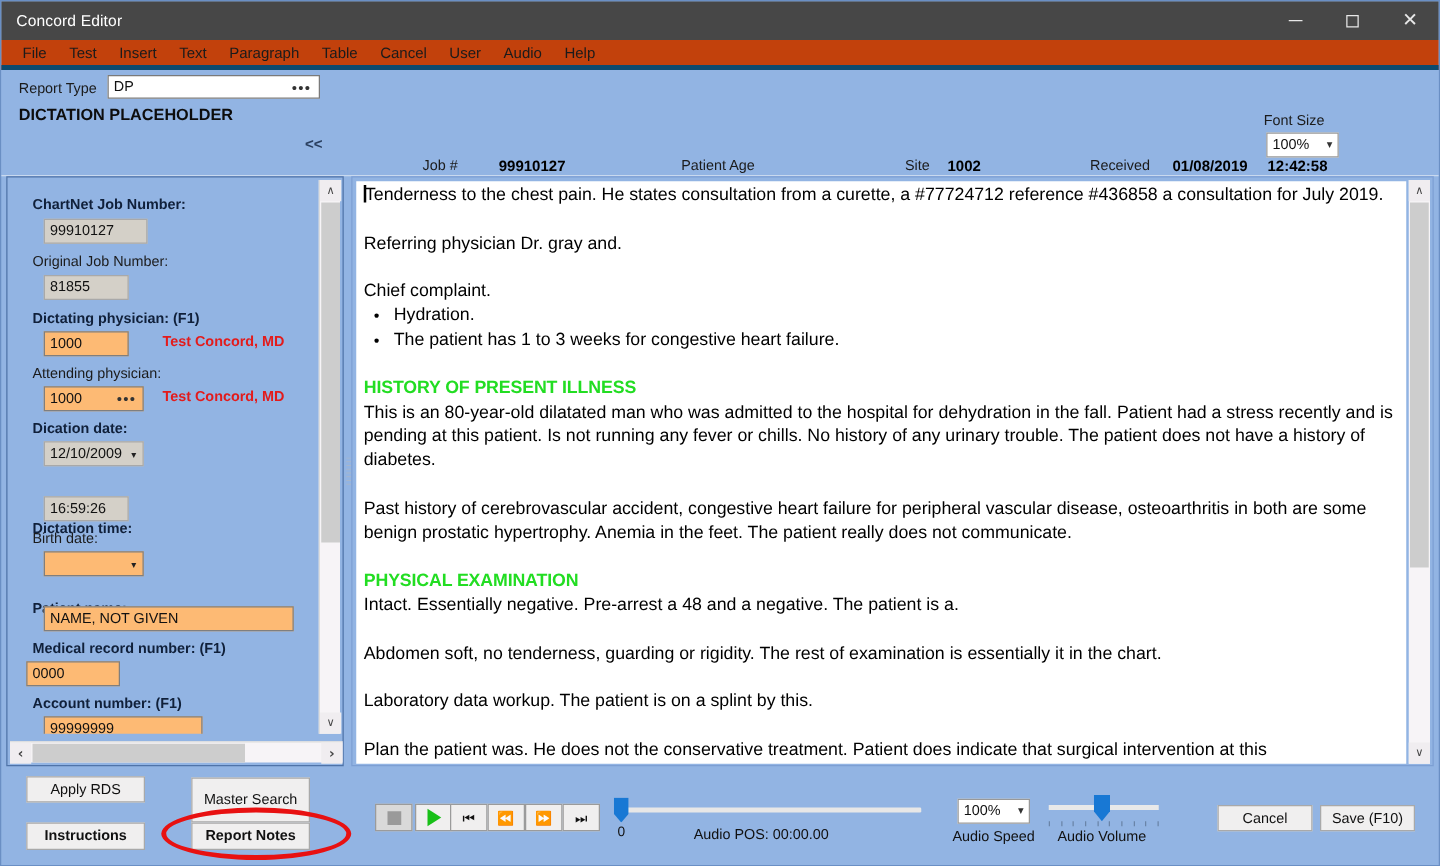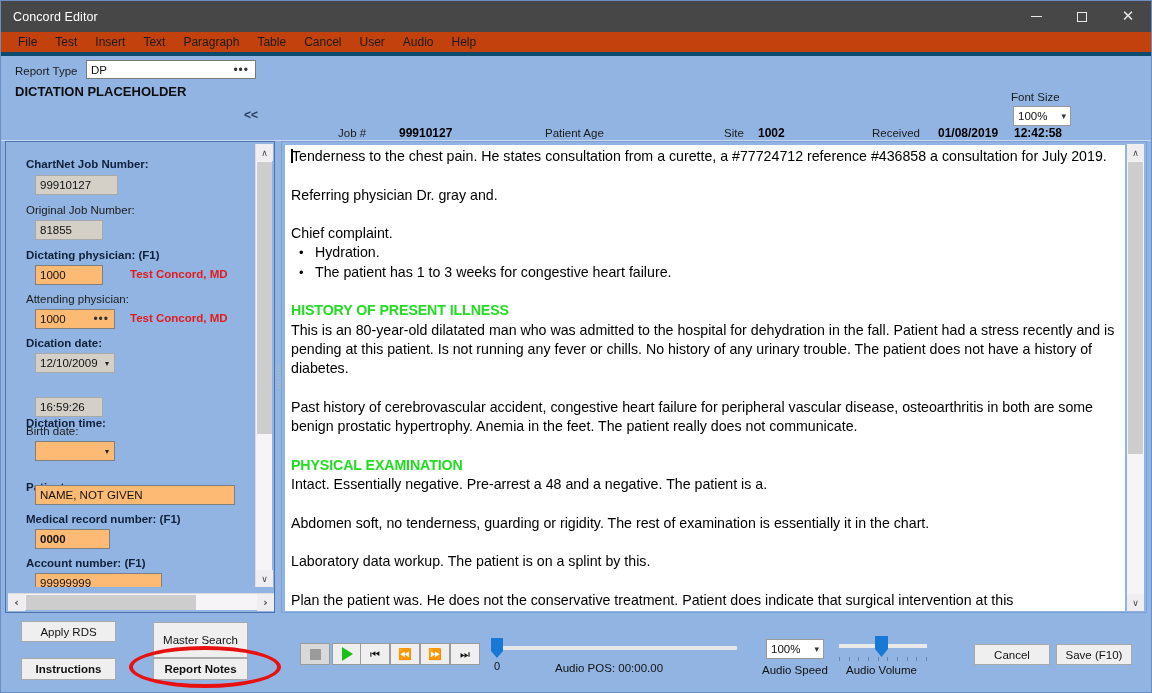--- a/index.html
+++ b/index.html
@@ -357,21 +357,21 @@
         <span></span>
         <span class="caret">▾</span>
       </div>
 
       <span class="fld-label bold" style="left:18px; top:325px;margin-top:12px;">Patient name:</span>
       <div class="fld-input" style="left:27px; top:341px; width:200px;">
         <span>NAME, NOT GIVEN</span>
       </div>
 
       <span class="fld-label bold" style="left:18px; top:369px;">Medical record number: (F1)</span>
-      <div class="fld-input" style="left:27px; top:385px; width:75px;font-weight:bold;">
+      <div class="fld-input" style="left:13px; top:385px; width:75px;">
         <span>0000</span>
       </div>
 
       <span class="fld-label bold" style="left:18px; top:413px;">Account number: (F1)</span>
       <div class="fld-input" style="left:27px; top:429px; width:127px;">
         <span>99999999</span>
       </div>
     </div>
 
     <div class="sb-vtrack">

